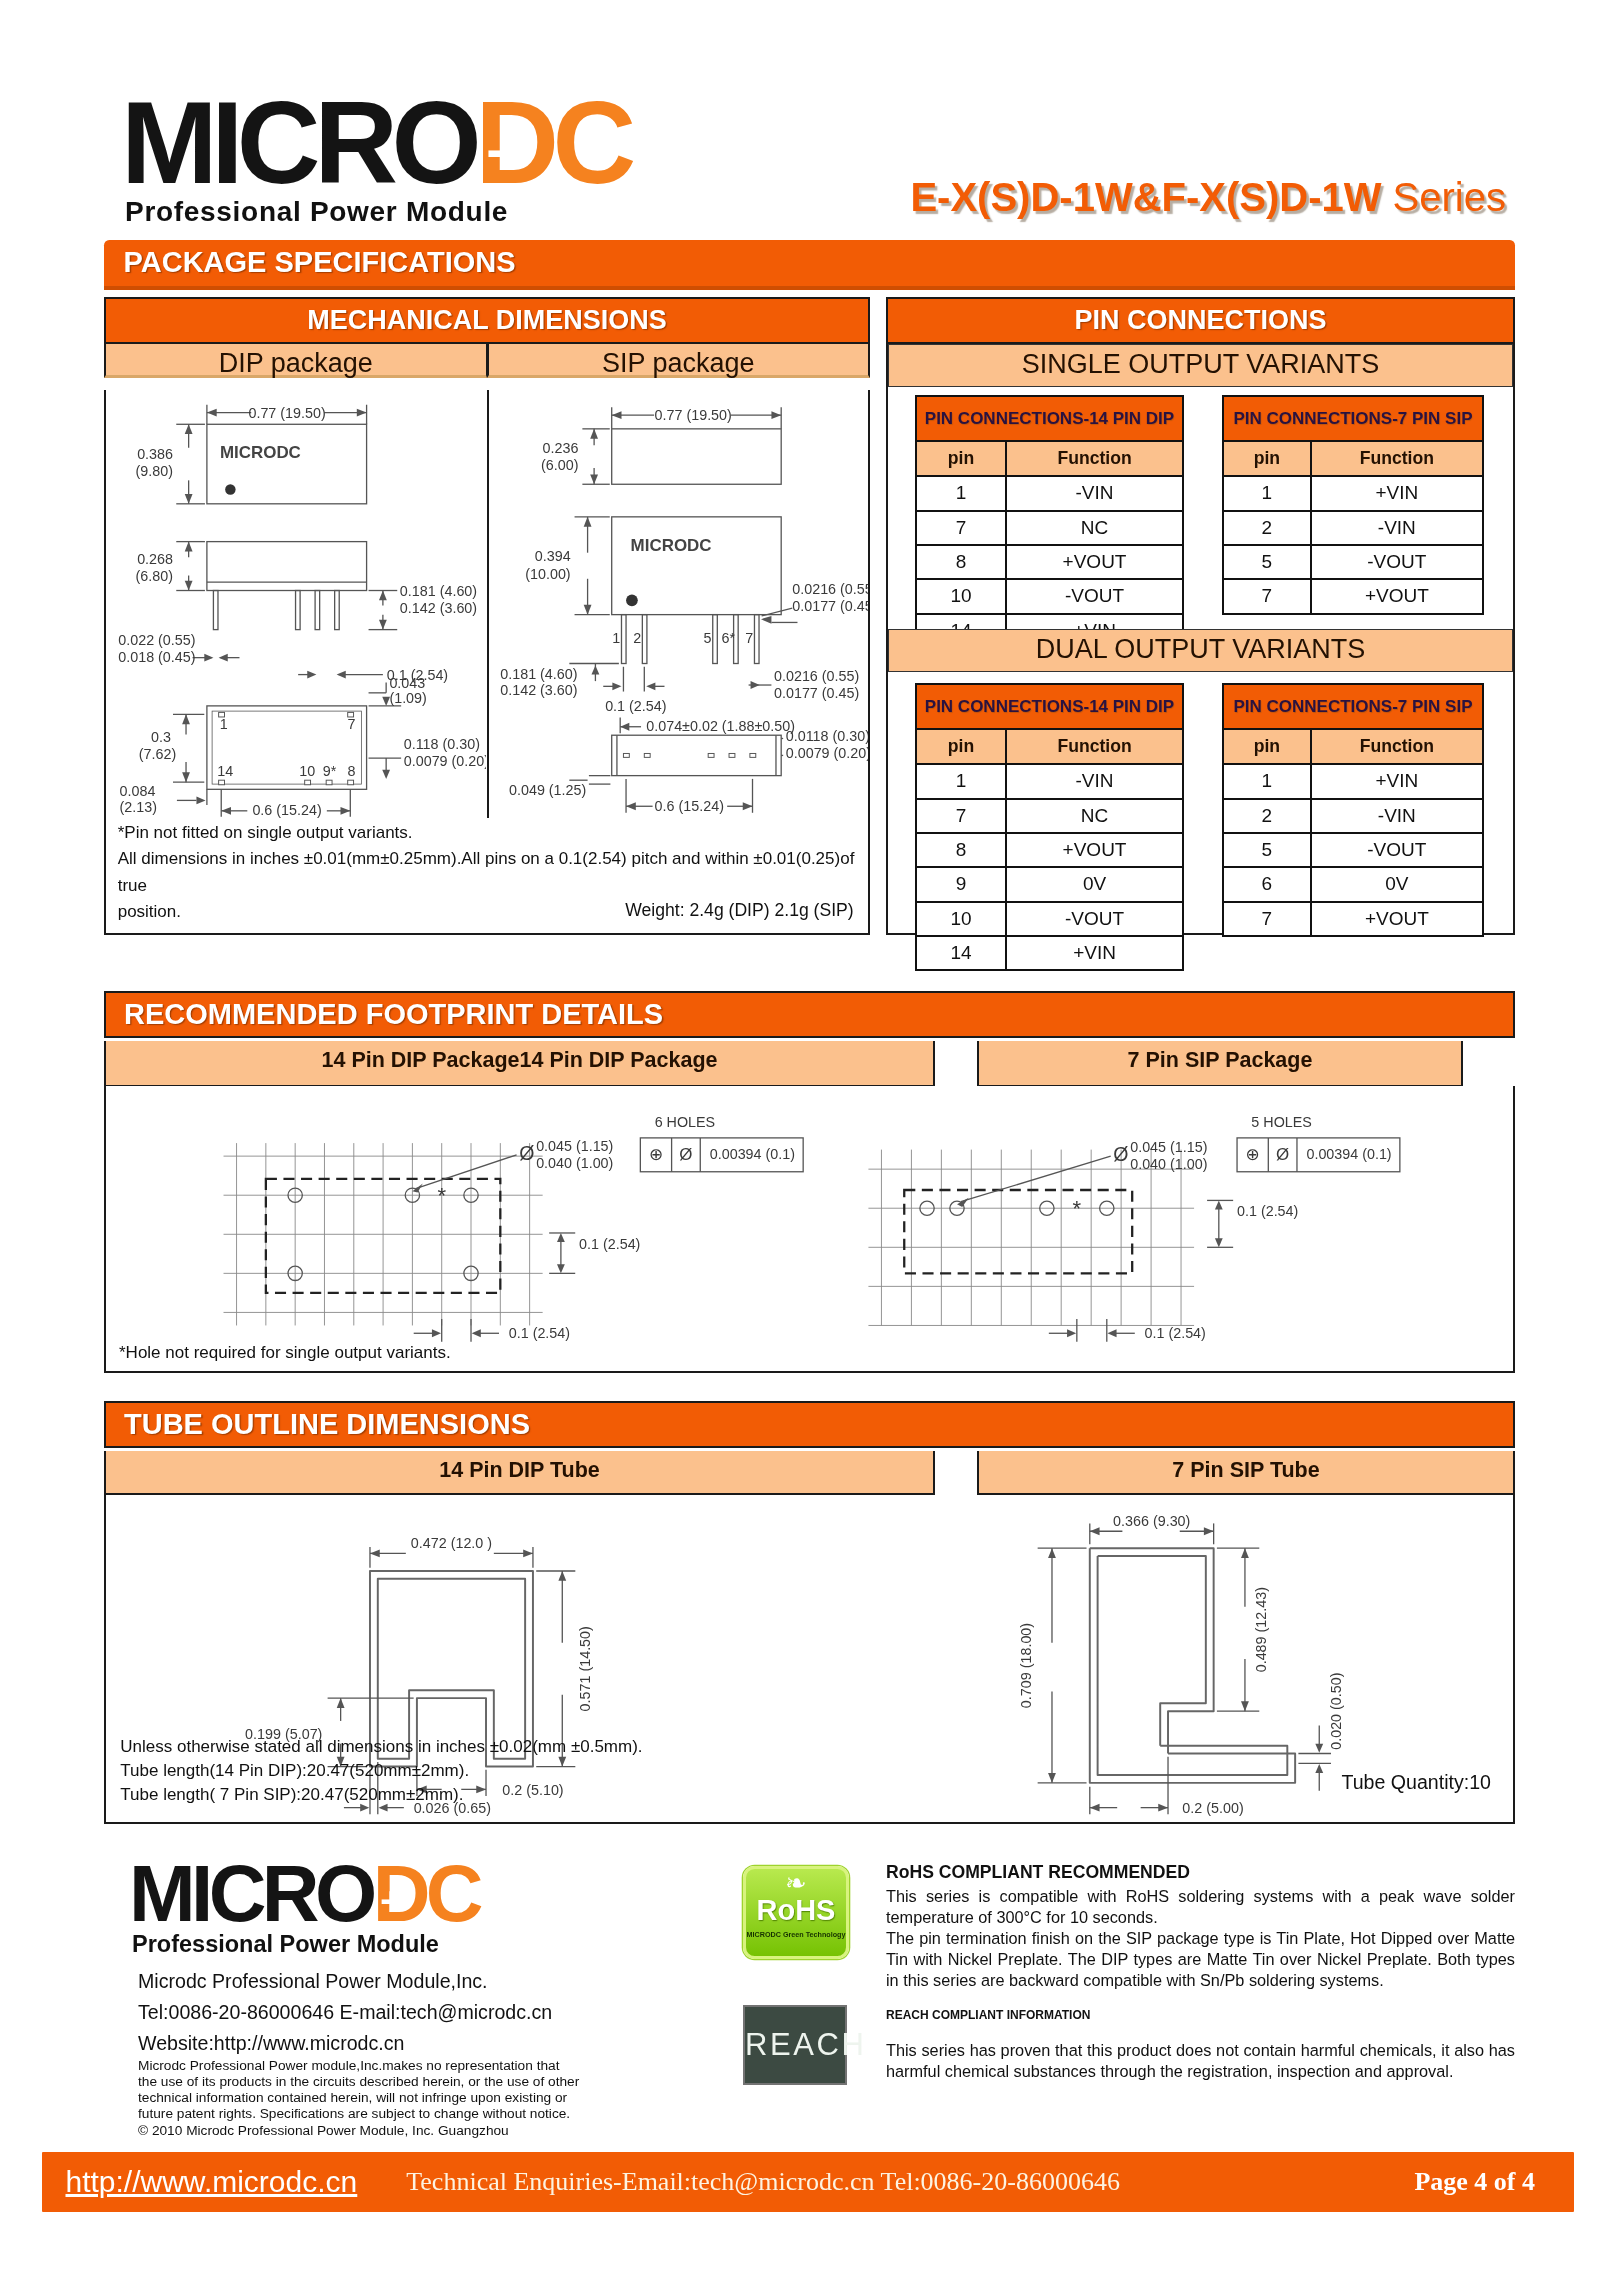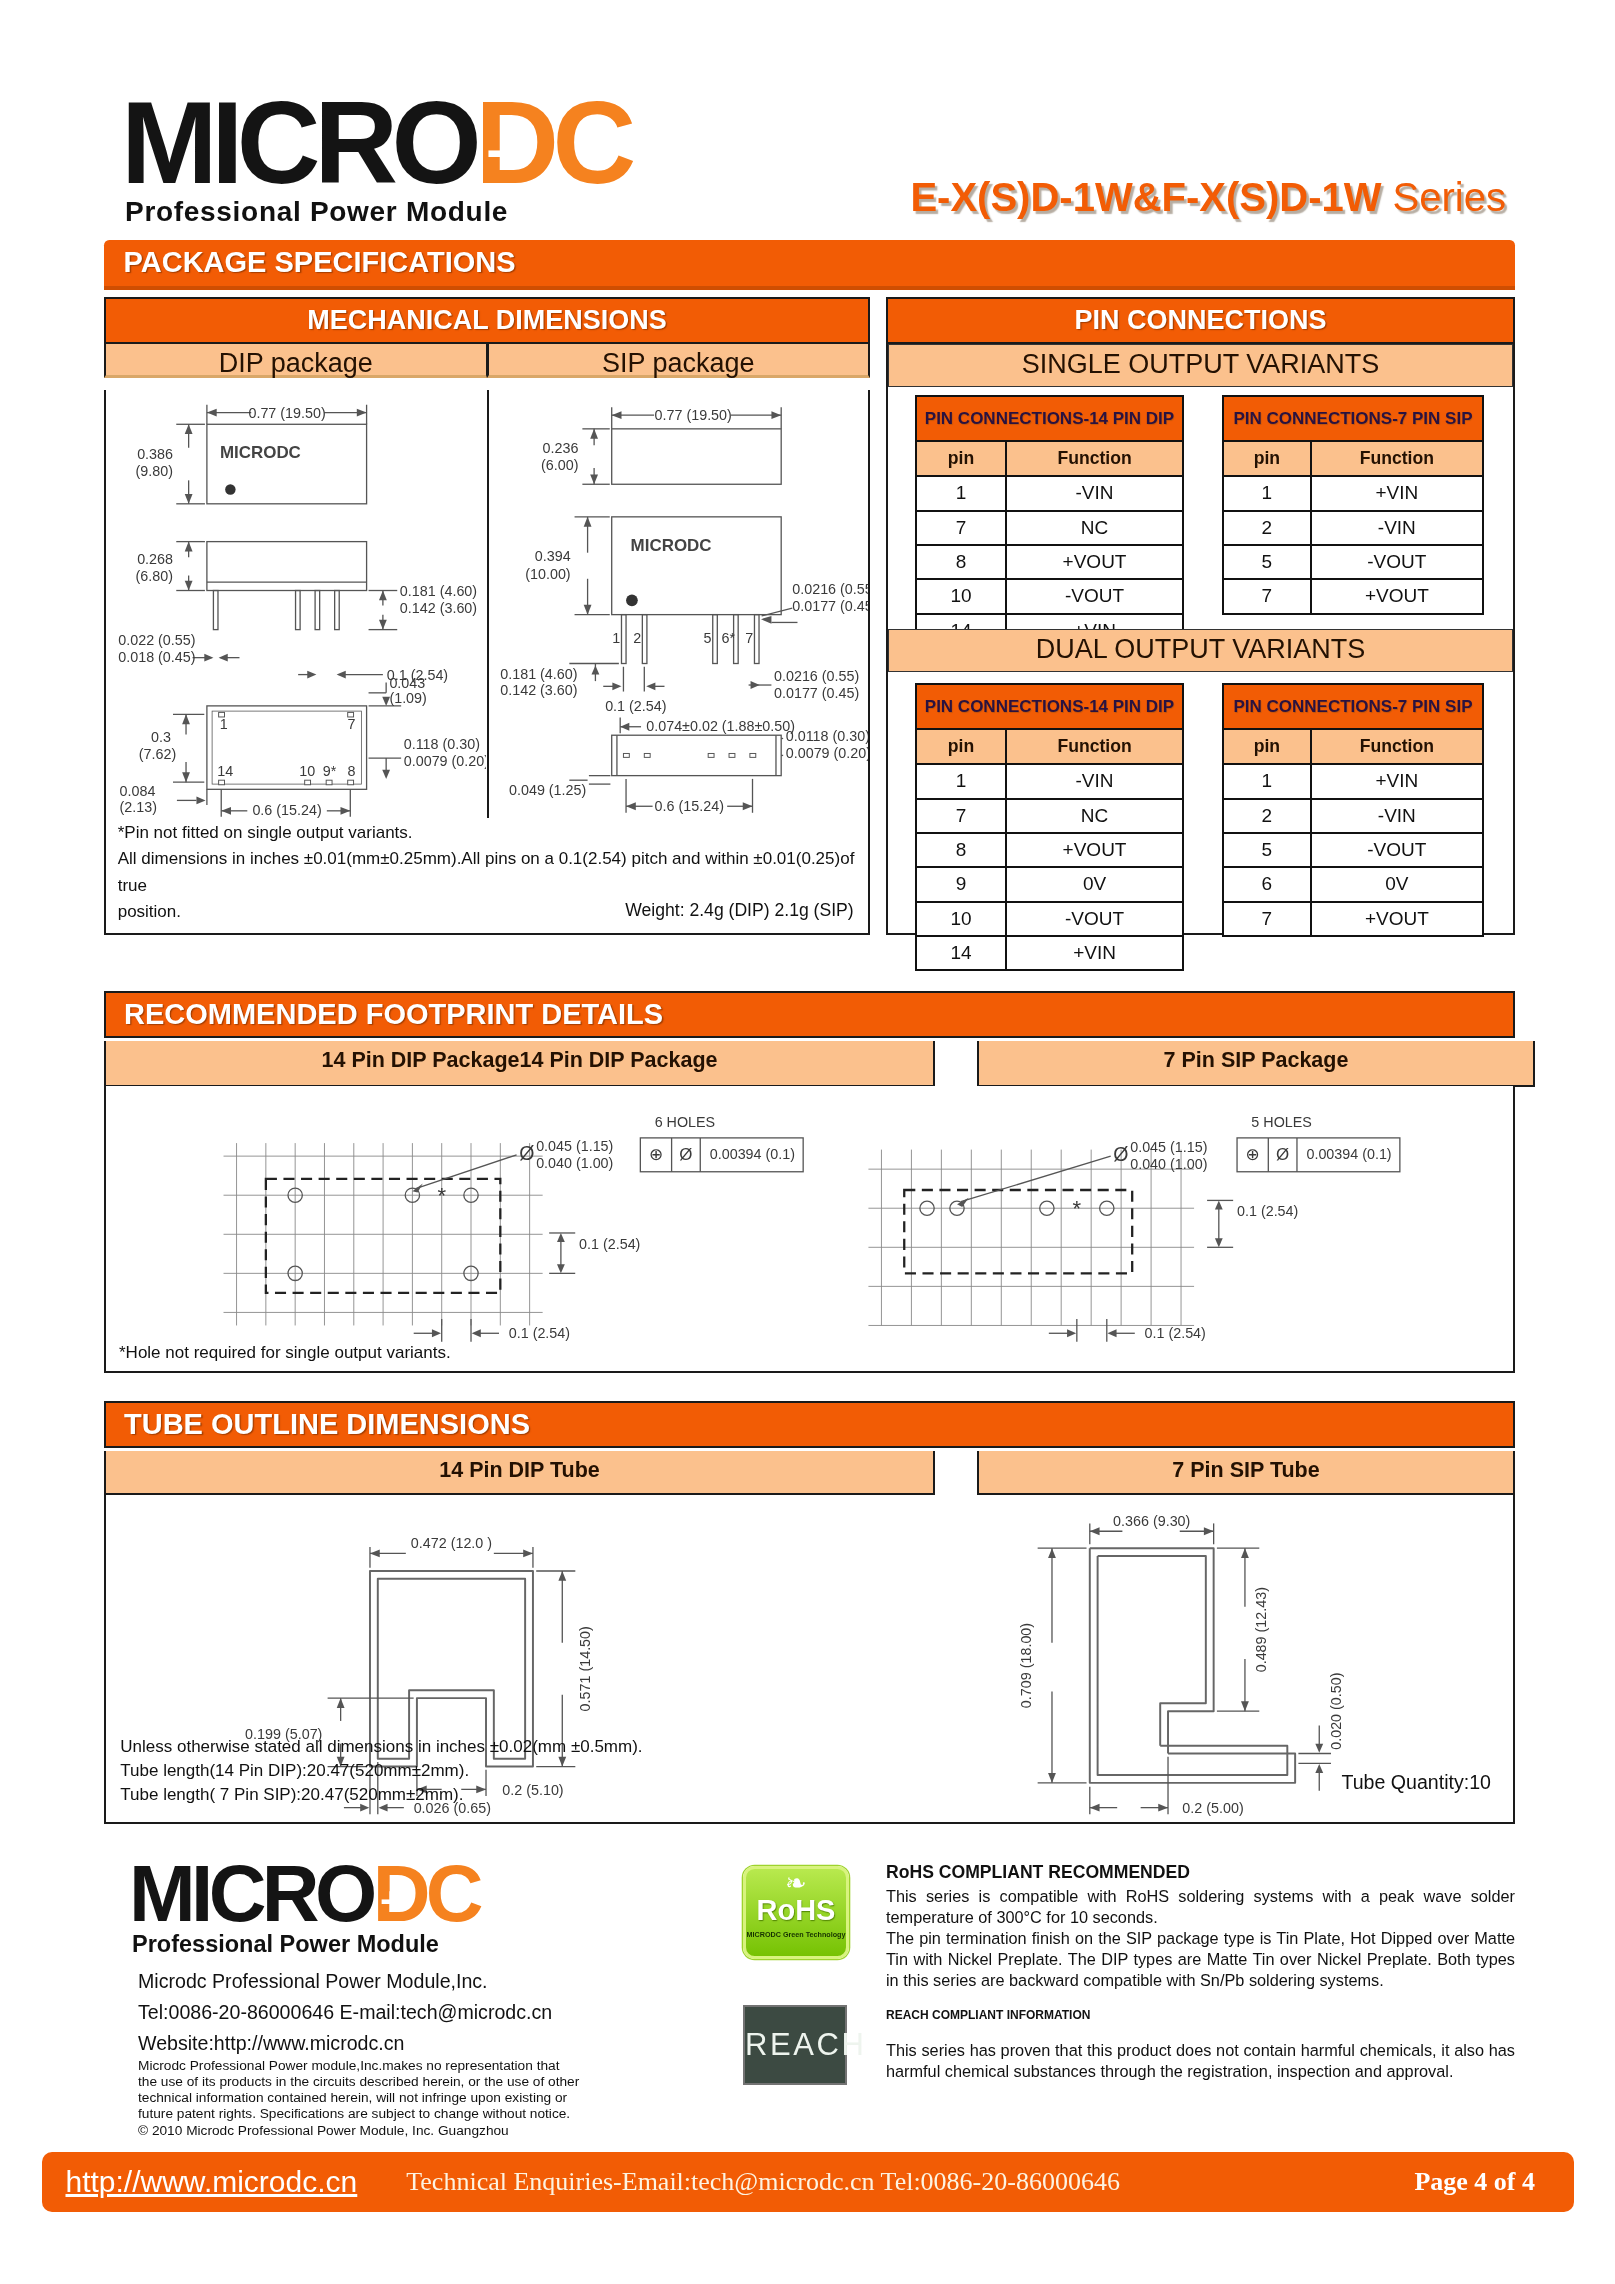--- a/index.html
+++ b/index.html
@@ -43,21 +43,21 @@
   .phead { display:flex; background:#fbc18d; font-weight:700; font-size:17.6px; color:#241102; text-align:center; }
   .phead div { padding:5.9px 0; }
   .phead .c0, .prow .c0 { width:34%; border-right:2px solid #111; }
   .phead .c1, .prow .c1 { width:66%; }
   .prow { display:flex; border-top:2px solid #111; font-size:19px; color:#111; text-align:center; }
   .prow div { padding:5.2px 0; }
 
   
   .fpsec { position:absolute; left:104px; top:991px; width:1411px; height:382px; }
   .fpsec .sub-left  { position:absolute; left:0; top:50px; width:831px; height:46px; font-size:21.5px; font-weight:700; line-height:39px; }
-  .fpsec .sub-right { position:absolute; left:873px; top:50px; width:558px; height:46px; font-size:21.5px; font-weight:700; line-height:39px; }
+  .fpsec .sub-right { position:absolute; left:873px; top:50px; width:486px; height:46px; font-size:21.5px; font-weight:700; line-height:39px; }
   .fpsec .body { left:0; top:95px; width:100%; height:287px; }
   .fpsec .note { position:absolute; left:13px; top:257px; font-size:17px; color:#111; }
 
   
   .tubesec { position:absolute; left:104px; top:1401px; width:1411px; height:423px; }
   .tubesec .sub-left  { position:absolute; left:0; top:50px; width:831px; height:44px; font-size:21.5px; font-weight:700; line-height:38px; }
   .tubesec .sub-right { position:absolute; left:873px; top:50px; width:538px; height:44px; font-size:21.5px; font-weight:700; line-height:38px; }
   .tubesec .body { left:0; top:94px; width:100%; height:329px; }
   .tubesec .notes { position:absolute; left:14.3px; top:240px; font-size:17px; color:#111; white-space:pre-line; line-height:1.4; }
   .tubesec .qty { position:absolute; right:22px; top:276px; font-size:19.6px; color:#111; }
@@ -78,21 +78,21 @@
   .rohs-badge .sub { font-size:7.2px; font-weight:700; color:#173300; margin-top:5.2px; }
   .rohs-info { position:absolute; left:886px; top:1862px; width:629px; color:#111; }
   .rohs-info .t { font-size:17.6px; font-weight:700; margin-bottom:2.6px; }
   .rohs-info p { font-size:16.3px; line-height:1.3; text-align:justify; }
   .reach-badge { position:absolute; left:743px; top:2005px; width:104px; height:80px; background:#3c4a42; border:2px solid #737373; color:#eef4ee; font-size:31px; letter-spacing:2.6px; text-align:center; line-height:76px; font-weight:400; }
   .reach-info { position:absolute; left:886px; top:2008px; width:629px; color:#111; }
   .reach-info .t { font-size:12px; font-weight:700; margin-bottom:18px; }
   .reach-info p { font-size:16.3px; line-height:1.3; text-align:justify; }
 
   
-  .bottombar { position:absolute; left:42px; top:2152px; width:1532px; height:60px; background:#f25c05; border-radius:10px; display:flex; align-items:center; color:#fff; }
+  .bottombar { position:absolute; left:42px; top:2152px; width:1532px; height:60px; background:#f25c05; border-radius:1px; display:flex; align-items:center; color:#fff; }
   .bottombar .url { font-size:30px; margin-left:23.5px; text-decoration:underline; color:#ffffff; }
   .bottombar .contact { font-family:"Liberation Serif", serif; font-size:26px; color:#fdf3e1; margin-left:49px; }
   .bottombar .pageno { font-family:"Liberation Serif", serif; font-size:26px; font-weight:700; color:#fff; margin-left:auto; margin-right:39px; }
 
   
   svg.draw { position:absolute; }
   .ln line, .ln rect, .ln path, .ln circle, .ln polyline { stroke:#555; stroke-width:2; fill:none; }
   .ln .thin { stroke-width:1.2; }
   .ln .ar { fill:#555; stroke:none; }
   .ln .dot { fill:#333; stroke:none; }

